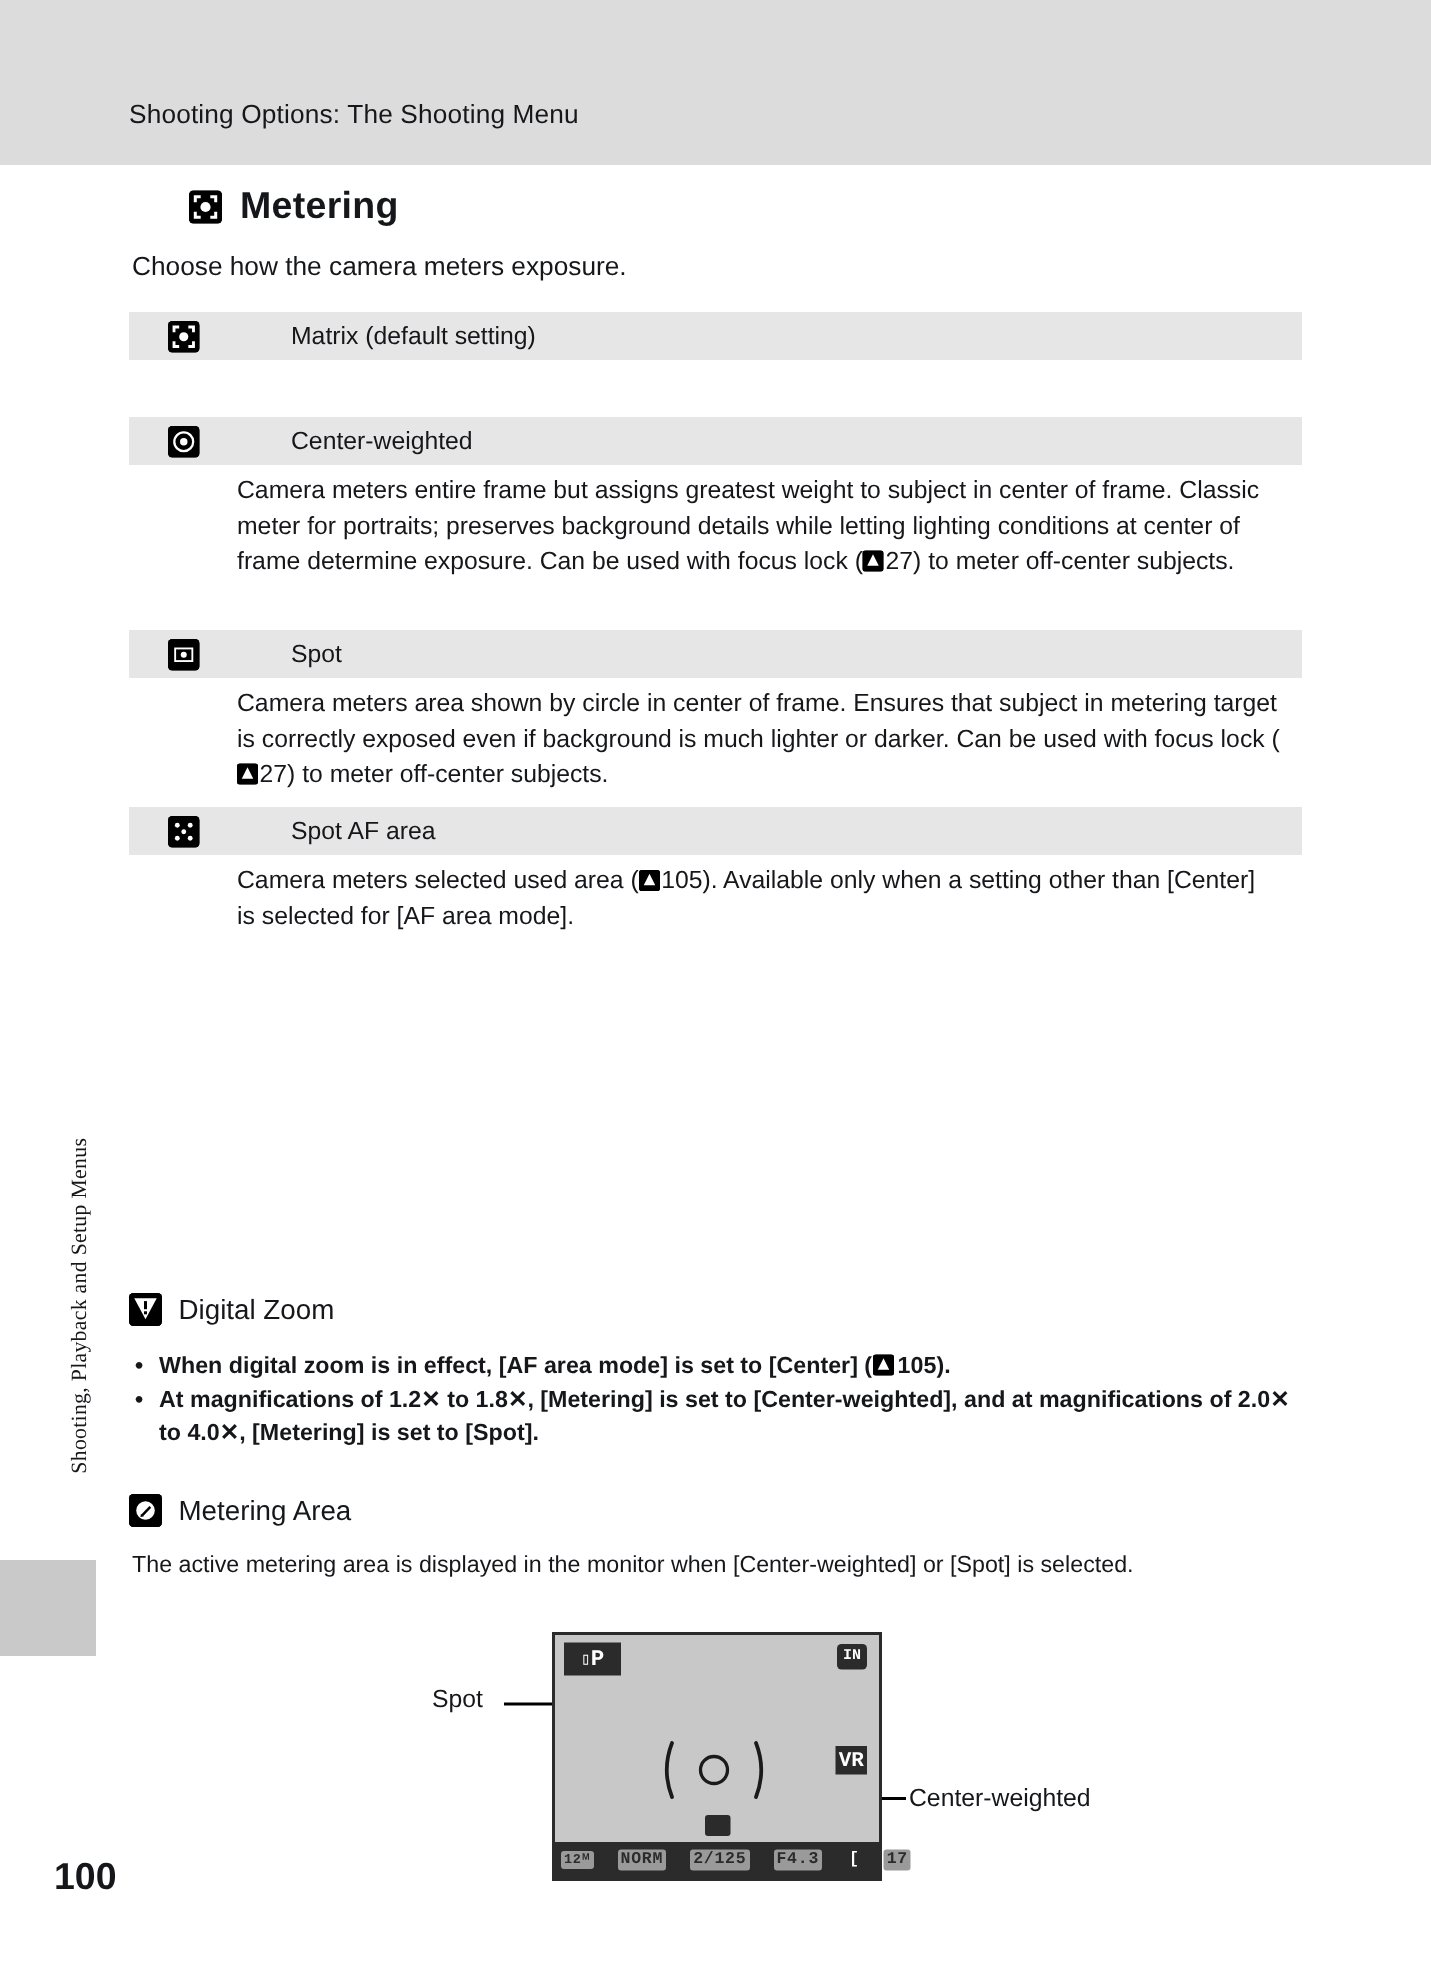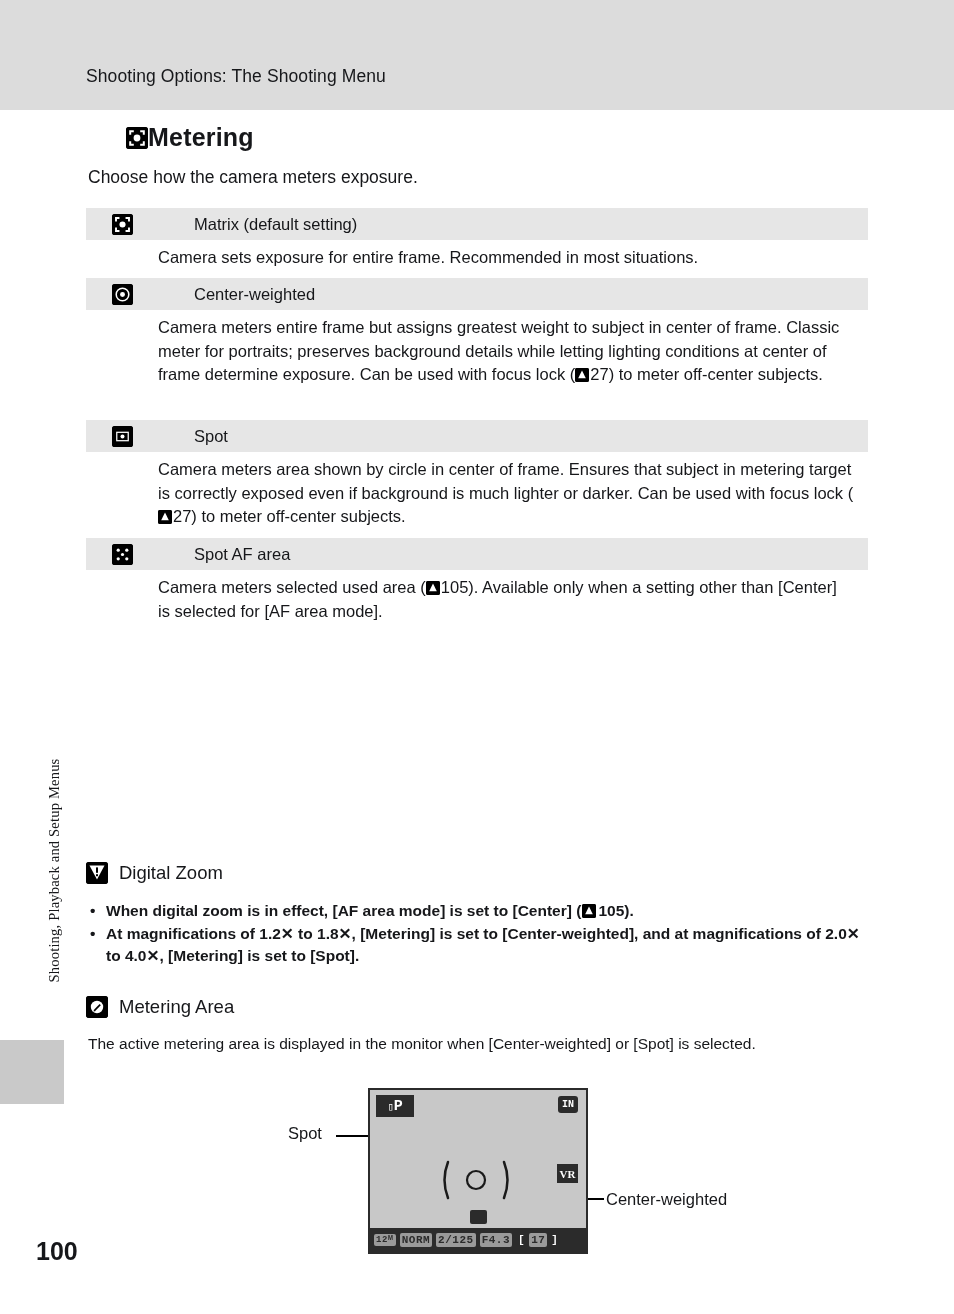--- a/index.html
+++ b/index.html
@@ -59,20 +59,21 @@
     height: 64px;
     background: #c9c9c9;
   }
   
   .sec-title {
     position: absolute;
     left: 86px;
     top: 123px;
     display: flex;
     align-items: center;
+    gap: 12px;
     padding-left: 40px;
   }
   .sec-title h1 {
     margin: 0;
     font-size: 25px;
     font-weight: bold;
     color: #16171a;
     letter-spacing: 0.2px;
   }
   .intro {
@@ -212,21 +213,21 @@
   }
   .btm-bar {
     position: absolute;
     left: 0;
     bottom: 0;
     width: 100%;
     height: 24px;
     background: #2b2b2b;
     display: flex;
     align-items: center;
-    gap: 4px;
+    gap: 16px;
     padding: 0 4px;
     box-sizing: border-box;
   }
   .btm-chip {
     color: #ffffff;
     font-family: "Liberation Mono", monospace;
     font-size: 11px;
     font-weight: bold;
     letter-spacing: 0.5px;
   }
@@ -271,21 +272,20 @@
           <circle cx="11" cy="11" r="3.2" fill="#fff"></circle>
           <path d="M3.2 3.2 h4.6 v2.0 h-2.6 v2.6 h-2.0 z" fill="#fff"></path>
           <path d="M18.8 3.2 h-4.6 v2.0 h2.6 v2.6 h2.0 z" fill="#fff"></path>
           <path d="M3.2 18.8 h4.6 v-2.0 h-2.6 v-2.6 h-2.0 z" fill="#fff"></path>
           <path d="M18.8 18.8 h-4.6 v-2.0 h2.6 v-2.6 h2.0 z" fill="#fff"></path>
         </svg>
       </span>
     </span>
     <span class="rl">Matrix (default setting)</span>
   </div>
-  <div class="row-body" style="top:246px">Camera sets exposure for entire frame. Recommended in most situations.</div>
 
   <div class="row-head" style="top:278px">
     <span class="ri">
       <span class="ic" style="width:21px;height:21px">
         <svg width="21" height="21" viewBox="0 0 22 22">
           <rect x="0" y="0" width="22" height="22" rx="3" fill="#000"></rect>
           <circle cx="11" cy="11" r="6.6" fill="none" stroke="#fff" stroke-width="1.6"></circle>
           <circle cx="11" cy="11" r="2.6" fill="#fff"></circle>
         </svg>
       </span>
@@ -395,21 +395,21 @@
   <div class="monitor">
     <div class="mon-inner">
 
       <div class="pmark" style="left:6px; top:5px; width:38px; height:22px; font-size:15px;">
         <span style="font-size:11px;">▯</span>
           <span>P</span>
       </div>
 
       <div class="pmark" style="right:8px; top:6px; width:20px; height:17px; font-size:10px; border-radius:3px;">IN</div>
 
-      <div class="pmark" style="right:8px; top:74px; width:21px; height:19px; font-size:11px;font-family:Liberation Serif, serif;">VR</div>
+      <div class="pmark" style="right:8px; top:74px; width:21px; height:19px; font-size:14px;">VR</div>
 
       <svg width="216" height="162" style="position:absolute;left:0;top:0;">
         <path d="M78 72 q-7 18 0 36" stroke="#1a1a1a" stroke-width="2.5" fill="none" stroke-linecap="round"></path>
         <path d="M134 72 q7 18 0 36" stroke="#1a1a1a" stroke-width="2.5" fill="none" stroke-linecap="round"></path>
         <circle cx="106" cy="90" r="9" stroke="#1a1a1a" stroke-width="2.2" fill="none"></circle>
       </svg>
 
       <div style="position:absolute; left:100px; bottom:28px; width:17px; height:14px; background:#2b2b2b; border-radius:2px;"></div>
       <div class="btm-bar">
         <span class="btm-chip chip-box" style="font-size:9px;">12ᴹ</span>

